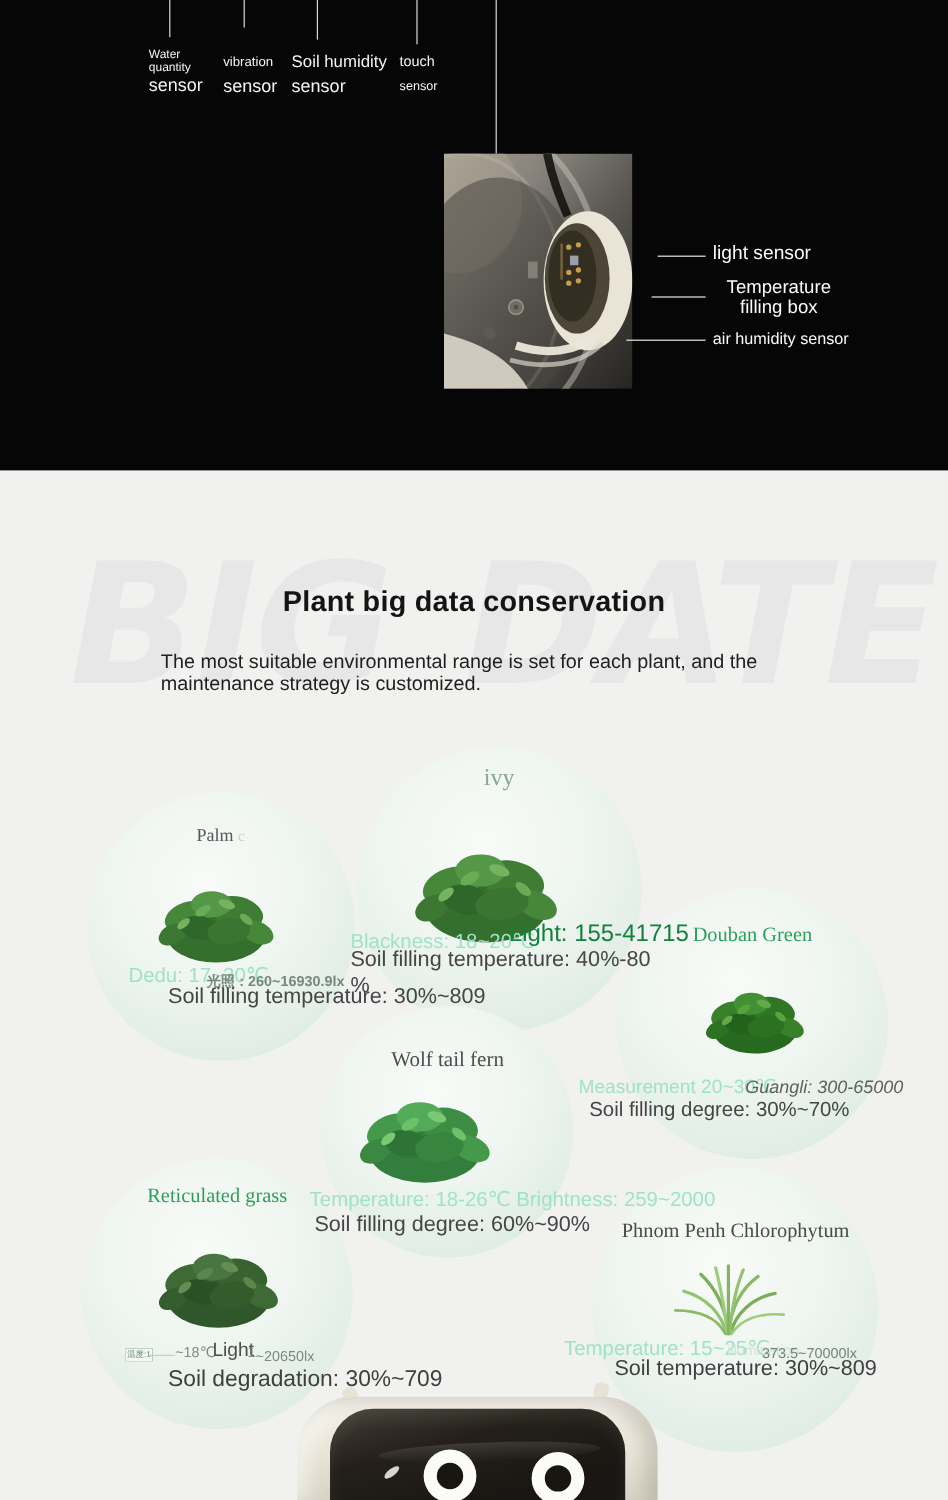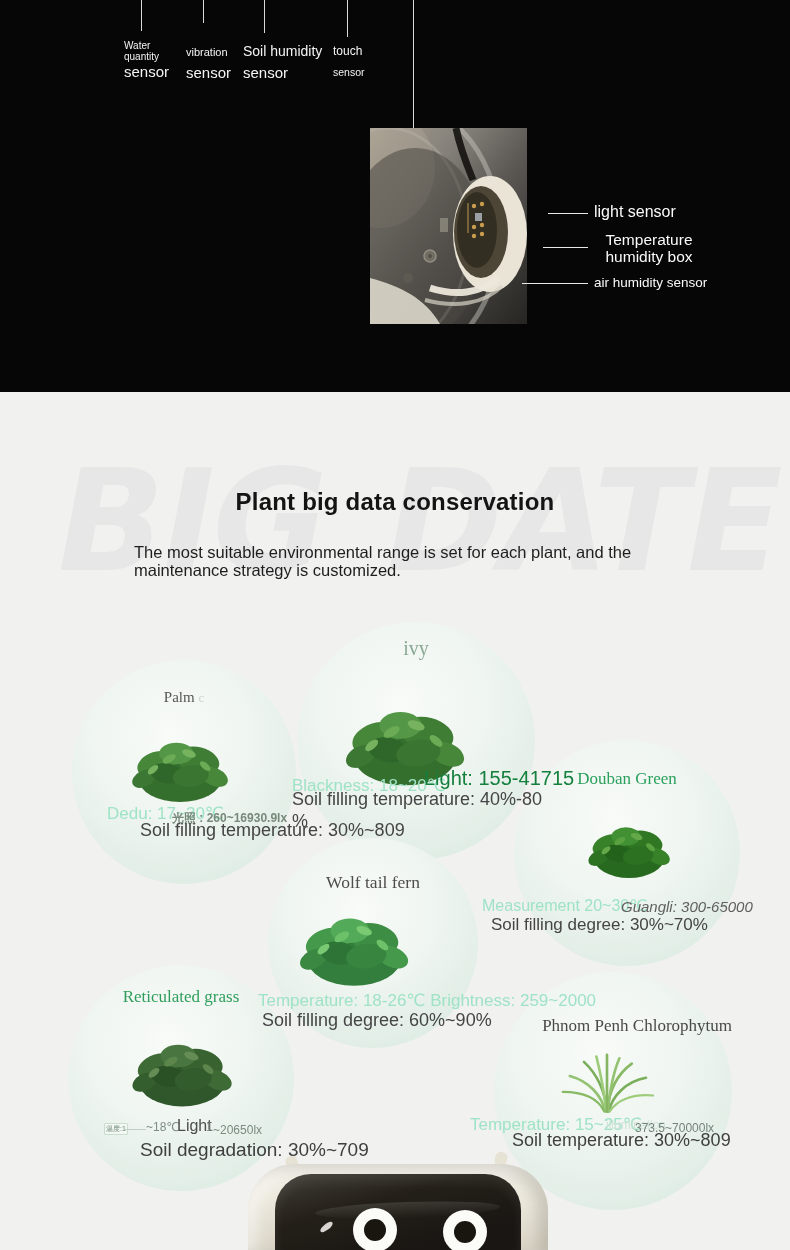--- a/index.html
+++ b/index.html
@@ -108,21 +108,21 @@
       <circle cx="38" cy="150" r="5" fill="#5e5a52"></circle>
       <rect x="70" y="90" width="8" height="14" fill="#8f8b80" opacity="0.8"></rect>
       <path d="M0,150 C30,158 55,170 70,196 L0,196 Z" fill="#dcd7ca" opacity="0.9"></path>
     </svg>
 
     <div class="hline" style="left:548px;top:213px;width:40px;"></div>
     <div class="hline" style="left:543px;top:247px;width:45px;"></div>
     <div class="hline" style="left:522px;top:283px;width:66px;"></div>
 
     <div class="rcallout" style="left:594px;top:203px;font-size:16px;">light sensor</div>
-    <div class="rcallout" style="left:594px;top:232px;font-size:15.5px;line-height:1.07;width:110px;">Temperature humidity box</div>
+    <div class="rcallout" style="left:594px;top:232px;font-size:15.5px;line-height:1.07;width:110px;">Temperature filling box</div>
     <div class="rcallout" style="left:594px;top:275px;font-size:13.5px;">air humidity sensor</div>
   </div>
 
   <div id="watermark">BIG DATE</div>
   <div id="bd-subtitle">The most suitable environmental range is set for each plant, and the maintenance strategy is customized.</div>
   <div id="bd-title">Plant big data conservation</div>
 
   <div class="pcircle" style="left:297px;top:622px;width:238px;height:238px;"></div>
   <div class="pcircle" style="left:72px;top:660px;width:224px;height:224px;"></div>
   <div class="pcircle" style="left:514px;top:740px;width:226px;height:226px;"></div>
@@ -205,21 +205,21 @@
   <div class="abs" style="left:100px;top:1117px;width:240px;height:22px;">
     <span class="abs" style="left:5px;top:7px;font-size:7px;color:#6b8574;box-shadow:0 0 0 .5px #a8c8ac;padding:0 1px;background:rgba(255,255,255,.4);">温度:1</span>
     <span class="abs" style="left:24px;top:12px;width:22px;height:1px;background:#c2cfc4;"></span>
     <span class="abs" style="left:46px;top:3px;font-size:12px;color:#7e8e82;">~18℃</span>
     <span class="abs" style="left:77px;top:0;font-size:16px;color:#4c4c4c;">Light</span>
     <span class="abs" style="left:106px;top:2px;font-size:13px;color:#6f7f74;opacity:.8;">1</span>
     <span class="abs" style="left:113px;top:6px;font-size:12px;color:#7b8b7e;">~20650lx</span>
   </div>
   <div class="abs dark-stat" style="left:140px;top:1139px;font-size:19px;color:#3f3f3f;">Soil degradation: 30%~709</div>
 
-  <div class="ptitle" style="left:494px;top:1016px;width:238px;font-size:17px;color:#494949;white-space:nowrap;text-align:right;">Phnom Penh Chlorophytum</div>
+  <div class="ptitle" style="left:494px;top:1016px;width:238px;font-size:17px;color:#494949;white-space:nowrap;">Phnom Penh Chlorophytum</div>
   <div class="abs mint" style="left:470px;top:1114px;font-size:17px;">Temperature: 15~25℃</div>
   <div class="abs" style="left:606px;top:1118px;font-size:12px;color:#cfe2d6;">illumination</div>
   <div class="abs" style="left:635px;top:1121px;font-size:12px;color:#75847a;">373.5~70000lx</div>
   <div class="abs dark-stat" style="left:512px;top:1130px;font-size:18px;color:#3f3f3f;">Soil temperature: 30%~809</div>
 
   <div id="robot">
     <div class="ear" style="left:38px;top:6px;transform:rotate(-18deg);"></div>
     <div class="ear" style="left:247px;top:2px;transform:rotate(15deg);"></div>
     <div id="robot-shell"></div>
     <div id="robot-screen">

